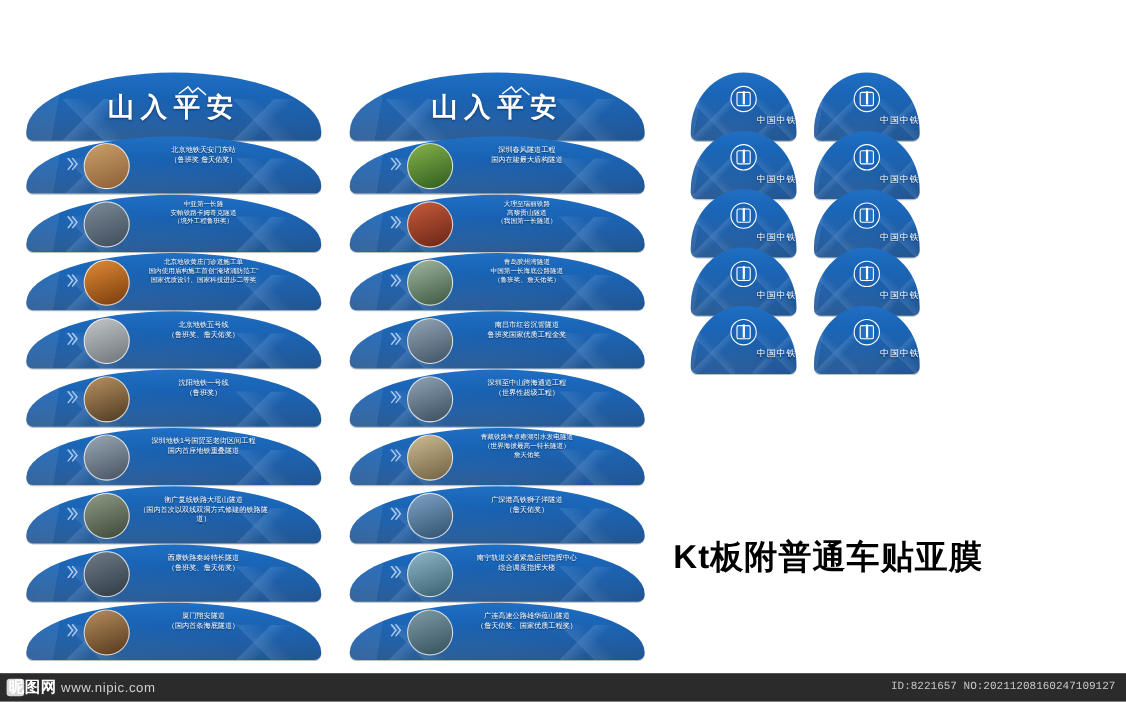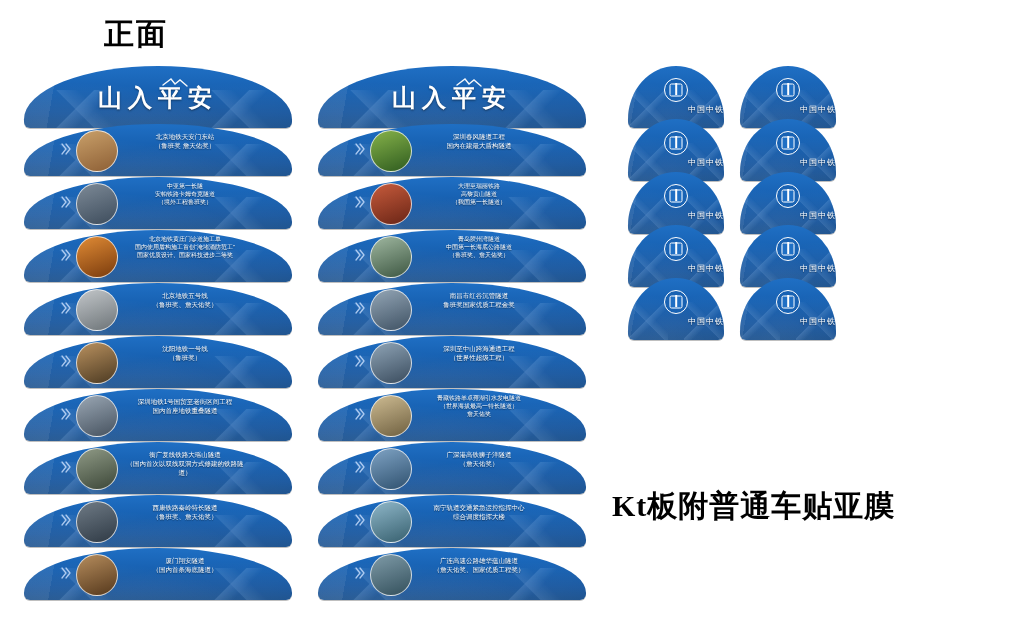--- a/index.html
+++ b/index.html
@@ -94,21 +94,21 @@
   }
   .plain .name{
     position:absolute;left:0;right:0;top:38px;text-align:right;
     color:#fff;font-size:8px;letter-spacing:1px;
     text-shadow:0 1px 1px rgba(0,0,0,.45);
   }
 
   
   #kt-caption{
     position:absolute;left:612px;top:486px;
-    font-size:30px;font-weight:bold;color:#000;letter-spacing:1px;white-space:nowrap;font-family:Liberation Serif, serif;
+    font-size:30px;font-weight:bold;color:#000;letter-spacing:1px;white-space:nowrap;
   }
 
   
   .footer{
     position:absolute;left:0;right:0;bottom:0;height:26px;
     background:#2b2b2b;color:#e9e9e9;
   }
   .footer .wm{
     position:absolute;left:8px;top:4px;font-size:14px;color:#ffffff;
     font-weight:bold;letter-spacing:.5px;
@@ -122,21 +122,20 @@
   .wm-logo{
     position:absolute;left:6px;top:5px;width:16px;height:16px;border-radius:3px;
     background:#d8d8d8;
   }
 </style>
 </head>
 <body>
 
 <div class="stage">
 
-  <div class="col-title" id="title-front">正面</div>
 
   <div id="col-front">
       <div class="arch banner" style="left: 24px; top: 66px; width: 268px;">
         <div class="tex"></div>
         <div class="mtn l"></div>
         <div class="mtn r"></div>
         <svg class="bird" viewBox="0 0 26 10">
           <path d="M1 7 L9 1 L13 6 L18 2 L25 8" fill="none" stroke="#ffffff" stroke-width="1.4" stroke-linecap="round"></path>
         </svg>
         <div class="logo">山入平安</div>
@@ -426,14 +425,21 @@
         <div class="tex"></div>
         <div class="mtn l"></div>
         <div class="mtn r"></div>
         <div class="seal"></div>
         <div class="name">中国中铁</div>
       </div>
     </div>
 
   <div id="kt-caption">Kt板附普通车贴亚膜</div>
 
+  <div class="footer">
+    <div class="wm-logo"></div>
+    <div class="wm">
+      <span class="cn">昵图网</span><span class="url">www.nipic.com</span>
+    </div>
+    <div class="idtext">ID:8221657 NO:20211208160247109127</div>
+  </div>
 
 </div>
 
 </body></html>

